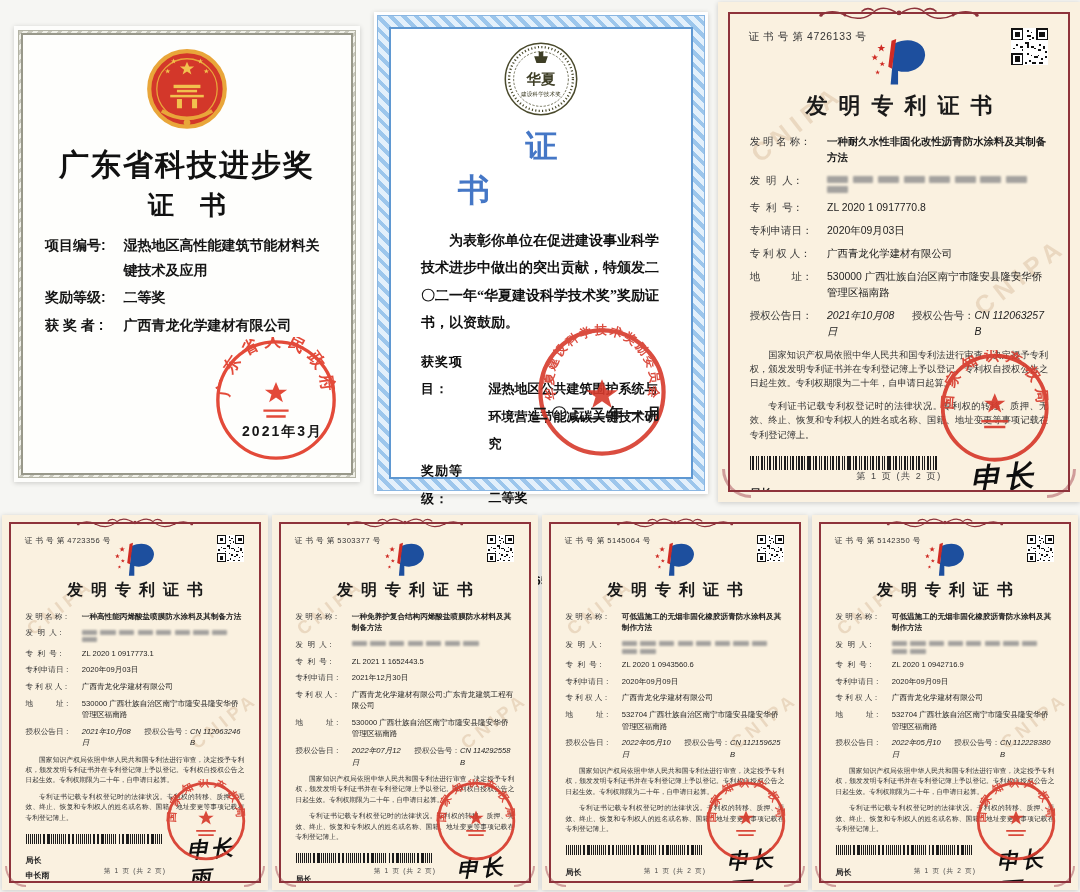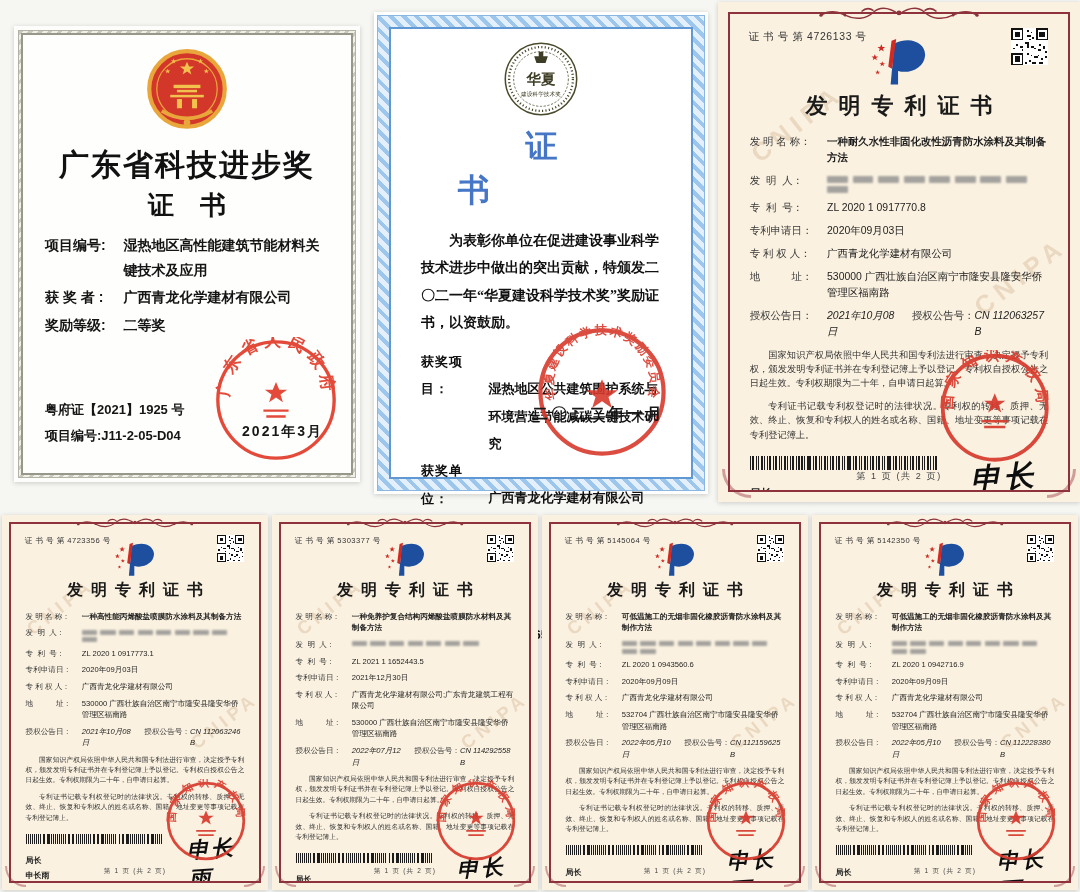--- a/index.html
+++ b/index.html
@@ -227,52 +227,45 @@
       <svg class="gd-emblem">
           <use href="#sym-emblem"></use>
         </svg>
       <div class="gd-t1">广东省科技进步奖</div>
       <div class="gd-t2">证书</div>
       <div class="gd-fields">
         <div class="gd-row">
           <span class="gd-lbl">项目编号:</span><span>湿热地区高性能建筑节能材料关键技术及应用</span>
         </div>
         <div class="gd-row">
+          <span class="gd-lbl">奖励等级:</span><span>二等奖</span>
+        </div>
+        <div class="gd-row">
           <span class="gd-lbl">获 奖 者 :</span><span>广西青龙化学建材有限公司</span>
         </div>
-        <div class="gd-row">
-          <span class="gd-lbl">奖励等级:</span><span>二等奖</span>
-        </div>
-      </div>
-      <div class="gd-foot">
-        <div>粤府证【2021】1925 号</div>
-        <div>项目编号:J11-2-05-D04</div>
       </div>
       <svg class="gd-seal">
           <use href="#sym-gdseal"></use>
         </svg>
       <div class="gd-date">2021年3月</div>
     </div>
   </div>
 </div>
 
 <div class="cert" id="hx">
   <div class="hx-band">
     <div class="hx-inner">
       <svg class="hx-emblem">
           <use href="#sym-hxemblem"></use>
         </svg>
       <div class="hx-title">证书</div>
       <div class="hx-body">为表彰你单位在促进建设事业科学技术进步中做出的突出贡献，特颁发二〇二一年“华夏建设科学技术奖”奖励证书，以资鼓励。</div>
       <div class="hx-fields">
         <div class="hx-row">
           <span class="hx-lbl">获奖项目：</span><span>湿热地区公共建筑围护系统与环境营造节能减碳关键技术研究</span>
-        </div>
-        <div class="hx-row">
-          <span class="hx-lbl">获奖单位：</span><span>广西青龙化学建材有限公司</span>
         </div>
         <div class="hx-row">
           <span class="hx-lbl">奖励等级：</span><span>二等奖</span>
         </div>
         <div class="hx-row">
           <span class="hx-lbl">奖励年度：</span><span>2021年</span>
         </div>
         <div class="hx-row">
           <span class="hx-lbl">证 书 号：</span><span>2021-2-6505</span>
         </div>

